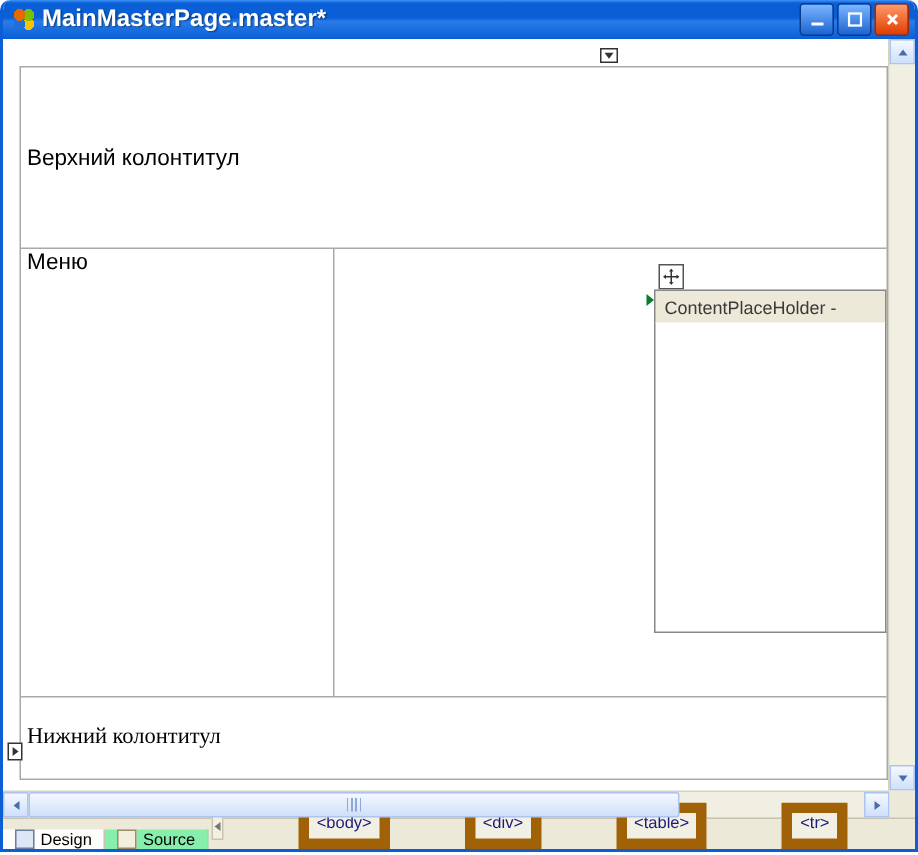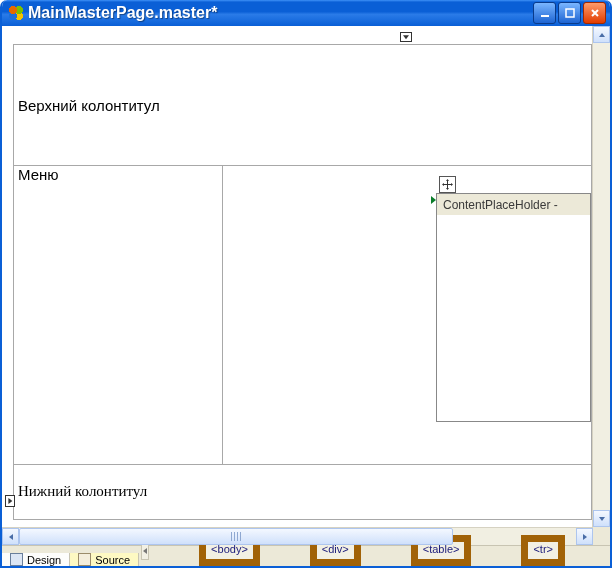--- a/index.html
+++ b/index.html
@@ -173,21 +173,21 @@
   
   .bottom-bar {
     height: 20px; background: #ece9d8;
     display: flex; align-items: flex-end;
     border-top: 1px solid #c8c4b2;
     font-size: 11px;
   }
   .view-tab {
     display: flex; align-items: center; gap: 4px;
     padding: 0 8px; border-right: 1px solid #c8c4b2;
-    background: #fef9c3;
+    background: #86efac;
     cursor: default;
   }
   .view-tab.active { background: #fdfdfb; }
   .tab-icon { width: 11px; height: 11px; border: 1px solid #6a7f9b; background: #dce6f4; }
   .tab-icon.src { background: #f4eedc; border-color: #9b8c6a; }
   .crumb-track {
     flex: 1; display: flex; align-items: center; overflow: hidden;
     padding: 0 2px;
   }
   .crumb-btn {

